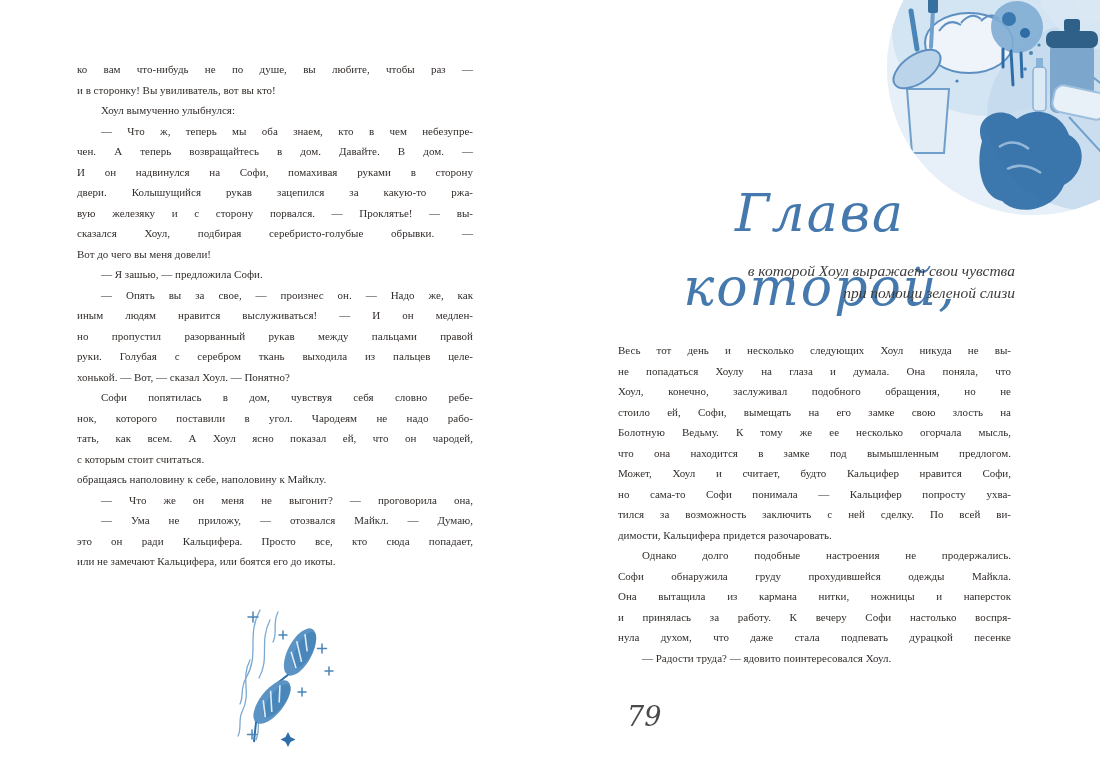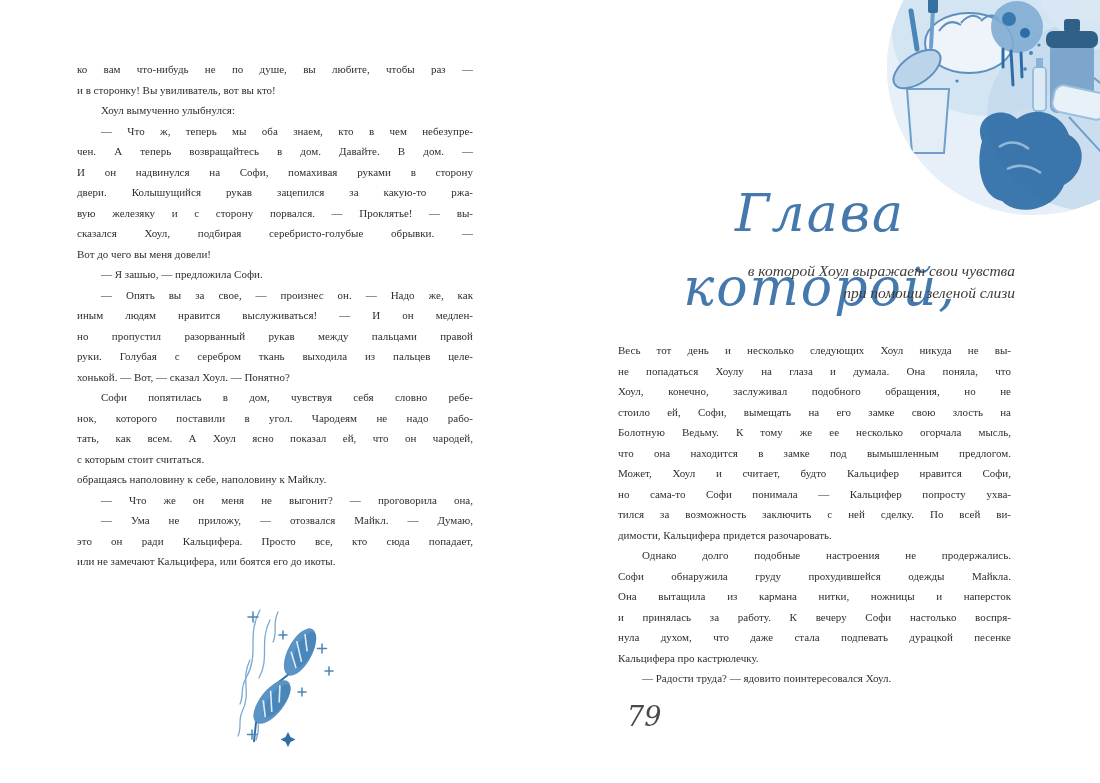--- a/index.html
+++ b/index.html
@@ -188,19 +188,18 @@
         <div class="text-line">что она находится в замке под вымышленным предлогом.</div>
         <div class="text-line">Может, Хоул и считает, будто Кальцифер нравится Софи,</div>
         <div class="text-line">но сама-то Софи понимала — Кальцифер попросту ухва-</div>
         <div class="text-line">тился за возможность заключить с ней сделку. По всей ви-</div>
         <div class="text-line last">димости, Кальцифера придется разочаровать.</div>
         <div class="text-line indent">Однако долго подобные настроения не продержались.</div>
         <div class="text-line">Софи обнаружила груду прохудившейся одежды Майкла.</div>
         <div class="text-line">Она вытащила из кармана нитки, ножницы и наперсток</div>
         <div class="text-line">и принялась за работу. К вечеру Софи настолько воспря-</div>
         <div class="text-line">нула духом, что даже стала подпевать дурацкой песенке</div>
-        <div class="text-line last">Кальцифера про кастрюлечку.</div>
         <div class="text-line last indent">— Радости труда? — ядовито поинтересовался Хоул.</div>
       </div>
 
     <div class="page-number">79</div>
   </section>
 </div>
 
 </body></html>

